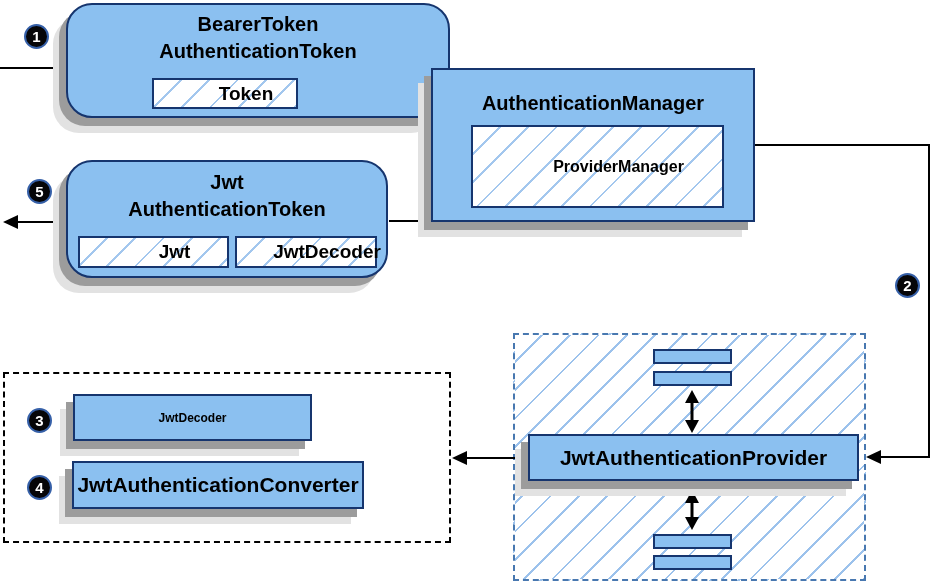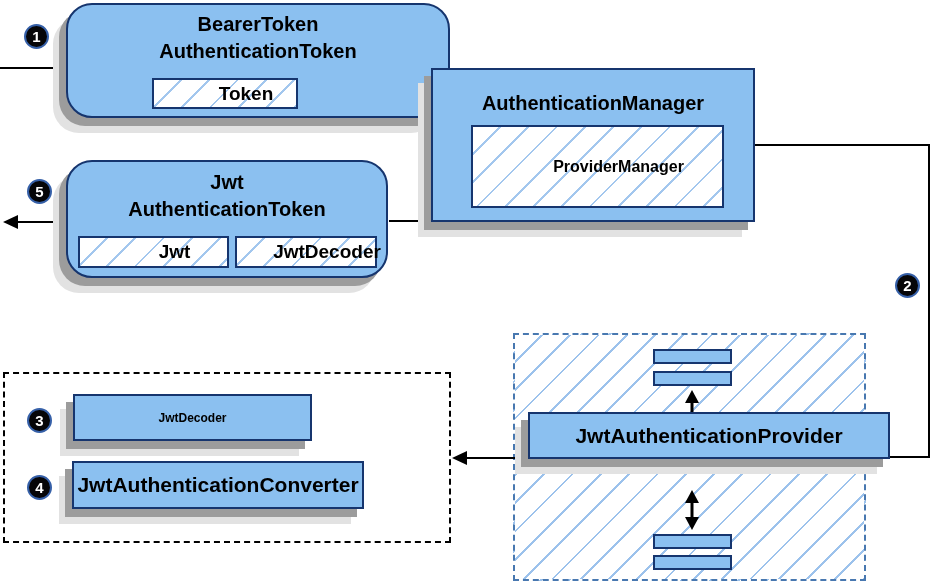--- a/index.html
+++ b/index.html
@@ -114,21 +114,21 @@
   </div>
 
 
   <div class="dashedgroup">
     <div class="stackrect" style="left:138px;top:14px;"></div>
     <div class="stackrect" style="left:138px;top:36px;"></div>
     <div class="stackrect" style="left:138px;top:199px;"></div>
     <div class="stackrect" style="left:138px;top:220px;"></div>
   </div>
 
-  <div class="bluebox singleline" style="left:528px;top:412px;width:362px;height:47px;font-size:21px;">JwtAuthenticationProvider</div>
+  <div class="bluebox singleline" style="left:528px;top:434px;width:331px;height:47px;font-size:21px;">JwtAuthenticationProvider</div>
 
   <div class="dottedgroup"></div>
 
   <div class="bluebox singleline" style="left:73px;top:394px;width:239px;height:47px;font-size:12px;">JwtDecoder</div>
 
   <div class="bluebox singleline" style="left:72px;top:461px;width:292px;height:48px;font-size:21px;">JwtAuthenticationConverter</div>
 
   <div class="badge" style="left:24px;top:24px;">1</div>
   <div class="badge" style="left:895px;top:273px;">2</div>
   <div class="badge" style="left:27px;top:408px;">3</div>

